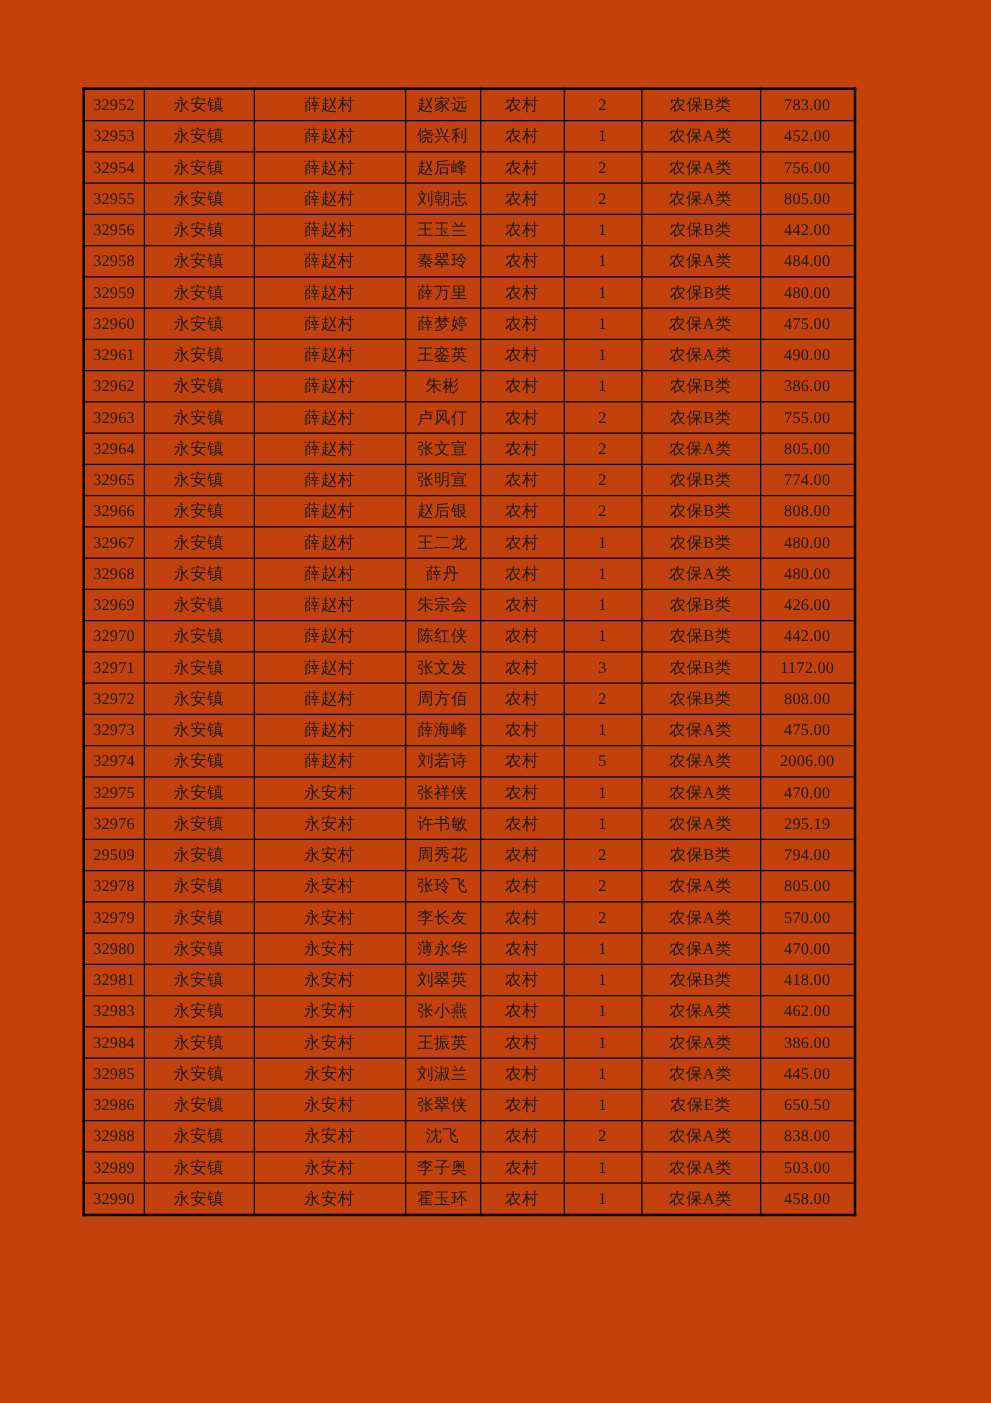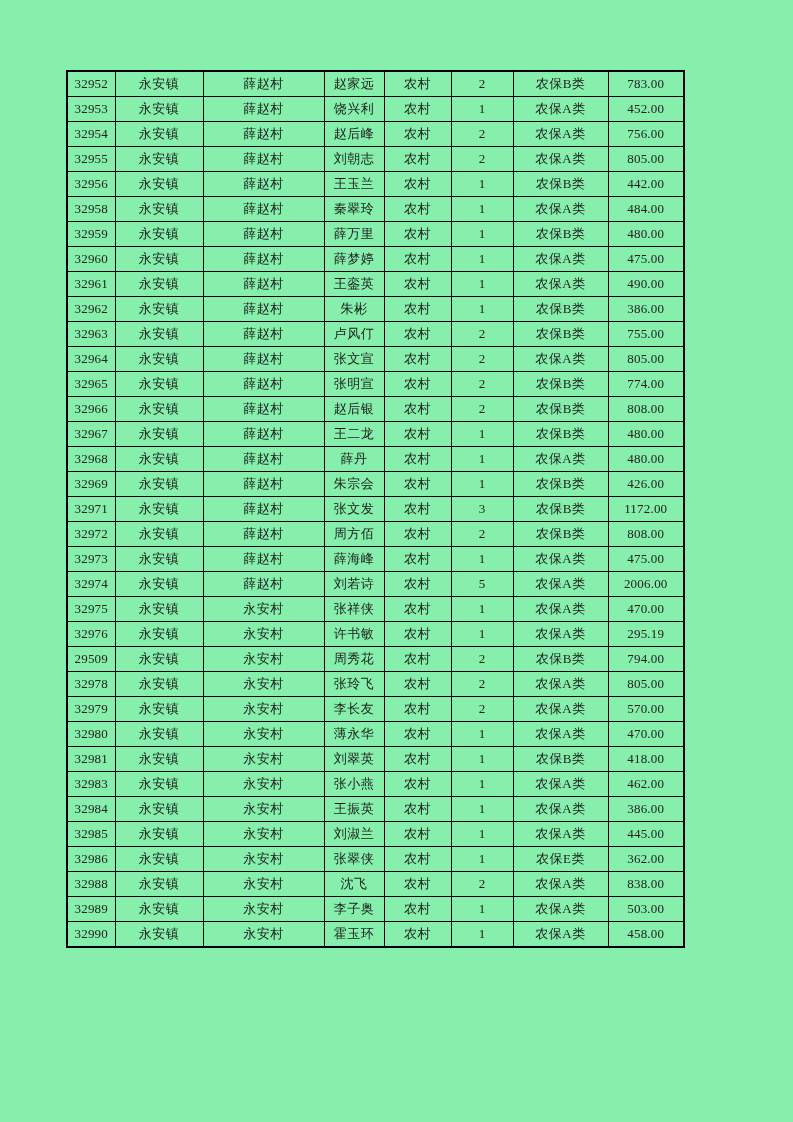--- a/index.html
+++ b/index.html
@@ -4,21 +4,21 @@
 <style>
   html, body {
     margin: 0;
     padding: 0;
     background: #ffffff;
   }
   .page {
     position: relative;
     width: 793px;
     height: 1122px;
-    background: #86efac;
+    background: #c2410c;
     overflow: hidden;
     font-family: "Liberation Serif", "DejaVu Serif", serif;
     color: #1c1c1c;
   }
   table.roster {
     position: absolute;
     left: 66px;
     top: 70px;
     width: 617px;
     border-collapse: collapse;
@@ -232,20 +232,30 @@
           <td class="cell-record_id">32969</td>
           <td class="cell-town">永安镇</td>
           <td class="cell-village">薛赵村</td>
           <td class="cell-person_name">朱宗会</td>
           <td class="cell-household_type">农村</td>
           <td class="cell-person_count">1</td>
           <td class="cell-insurance_category">农保B类</td>
           <td class="cell-amount">426.00</td>
         </tr>
         <tr>
+          <td class="cell-record_id">32970</td>
+          <td class="cell-town">永安镇</td>
+          <td class="cell-village">薛赵村</td>
+          <td class="cell-person_name">陈红侠</td>
+          <td class="cell-household_type">农村</td>
+          <td class="cell-person_count">1</td>
+          <td class="cell-insurance_category">农保B类</td>
+          <td class="cell-amount">442.00</td>
+        </tr>
+        <tr>
           <td class="cell-record_id">32971</td>
           <td class="cell-town">永安镇</td>
           <td class="cell-village">薛赵村</td>
           <td class="cell-person_name">张文发</td>
           <td class="cell-household_type">农村</td>
           <td class="cell-person_count">3</td>
           <td class="cell-insurance_category">农保B类</td>
           <td class="cell-amount">1172.00</td>
         </tr>
         <tr>
@@ -379,21 +389,21 @@
           <td class="cell-amount">445.00</td>
         </tr>
         <tr>
           <td class="cell-record_id">32986</td>
           <td class="cell-town">永安镇</td>
           <td class="cell-village">永安村</td>
           <td class="cell-person_name">张翠侠</td>
           <td class="cell-household_type">农村</td>
           <td class="cell-person_count">1</td>
           <td class="cell-insurance_category">农保E类</td>
-          <td class="cell-amount">362.00</td>
+          <td class="cell-amount">650.50</td>
         </tr>
         <tr>
           <td class="cell-record_id">32988</td>
           <td class="cell-town">永安镇</td>
           <td class="cell-village">永安村</td>
           <td class="cell-person_name">沈飞</td>
           <td class="cell-household_type">农村</td>
           <td class="cell-person_count">2</td>
           <td class="cell-insurance_category">农保A类</td>
           <td class="cell-amount">838.00</td>

